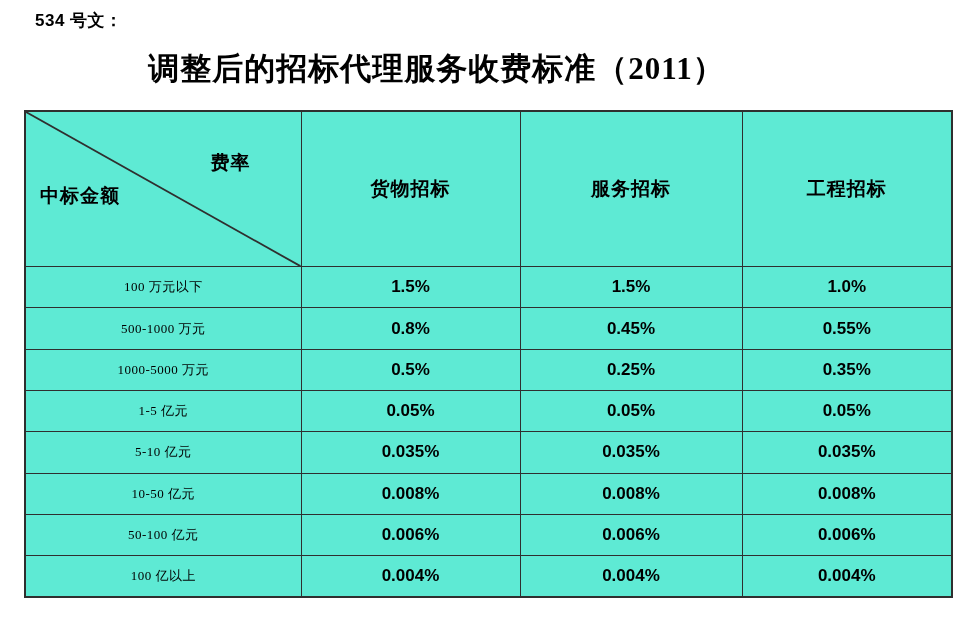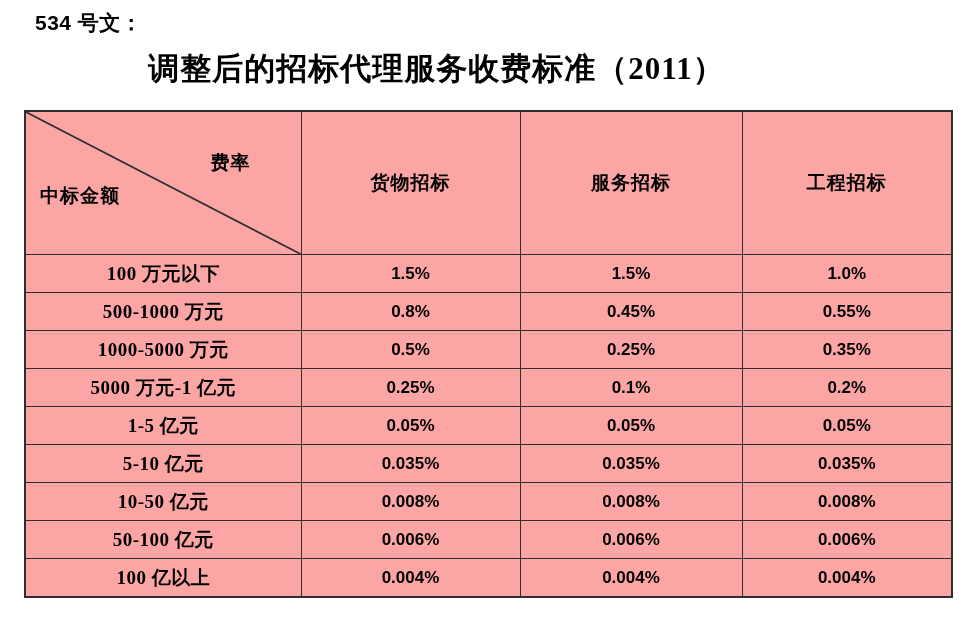--- a/index.html
+++ b/index.html
@@ -9,41 +9,41 @@
     font-family: "Liberation Serif", "DejaVu Serif", serif;
     color: #000;
     overflow: hidden;
     position: relative;
   }
   .doc-label {
     position: absolute;
     left: 35px; top: 9px;
     font-family: "Liberation Sans", "DejaVu Sans", sans-serif;
     font-weight: 700;
-    font-size: 21px;
+    font-size: 17px;
     letter-spacing: 0.5px;
     text-align: center;
   }
   .title {
     position: absolute;
     left: 0; top: 48px;
     width: 873px;
     text-align: center;
     font-weight: 700;
     font-size: 31px;
     letter-spacing: 1px;
   }
   table.fee-table {
     position: absolute;
     left: 24px; top: 110px;
     width: 927px;
     height: 488px;
     border-collapse: collapse;
     table-layout: fixed;
-    background: #fca5a5;
+    background: #5eead4;
   }
   table.fee-table td, table.fee-table th {
     border: 1px solid #2f2f2f;
     text-align: center;
     vertical-align: middle;
     padding: 0;
   }
   table.fee-table { border: 2px solid #2f2f2f; }
   tr.header-row { height: 132px; }
   tr.data-row { height: 35px; }
@@ -69,22 +69,22 @@
     letter-spacing: 1px;
   }
   .corner-amount {
     position: absolute;
     left: 14px; top: 71px;
     font-weight: 700;
     font-size: 19px;
     letter-spacing: 1px;
   }
   .row-label {
-    font-size: 19px;
-    font-weight: 700;
+    font-size: 13px;
+    font-weight: 400;
     letter-spacing: 0.5px;
   }
   .fee-value {
     font-family: "Liberation Sans", "DejaVu Sans", sans-serif;
     font-weight: 600;
     font-size: 17px;
     margin-left: 32px;
   }
 </style>
 </head>
@@ -129,26 +129,20 @@
       <td class="fee-value">0.45%</td>
       <td class="fee-value">0.55%</td>
     </tr>
     <tr class="data-row">
       <td class="row-label">1000-5000 万元</td>
       <td class="fee-value">0.5%</td>
       <td class="fee-value">0.25%</td>
       <td class="fee-value">0.35%</td>
     </tr>
     <tr class="data-row">
-      <td class="row-label">5000 万元-1 亿元</td>
-      <td class="fee-value">0.25%</td>
-      <td class="fee-value">0.1%</td>
-      <td class="fee-value">0.2%</td>
-    </tr>
-    <tr class="data-row">
       <td class="row-label">1-5 亿元</td>
       <td class="fee-value">0.05%</td>
       <td class="fee-value">0.05%</td>
       <td class="fee-value">0.05%</td>
     </tr>
     <tr class="data-row">
       <td class="row-label">5-10 亿元</td>
       <td class="fee-value">0.035%</td>
       <td class="fee-value">0.035%</td>
       <td class="fee-value">0.035%</td>

